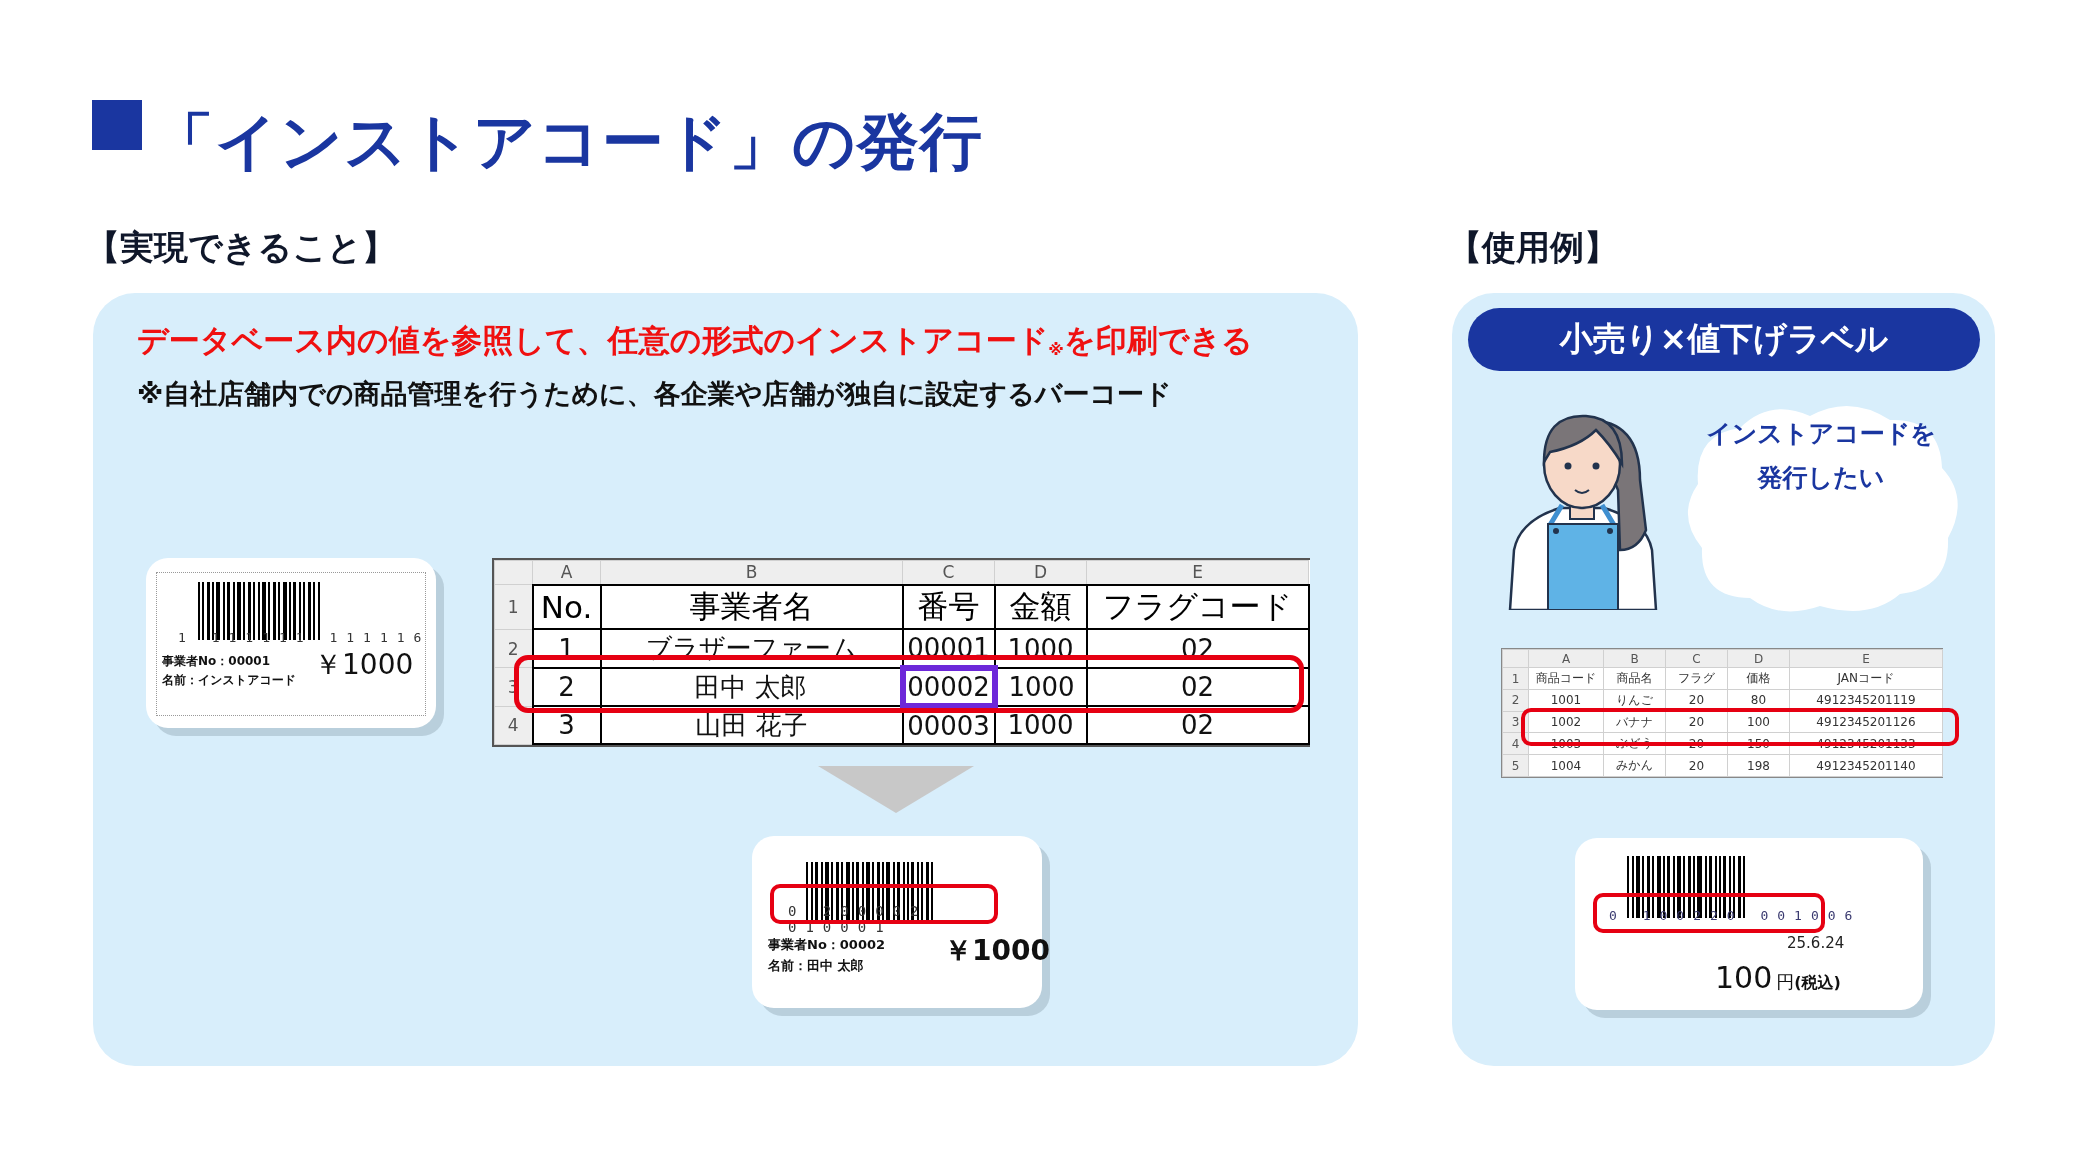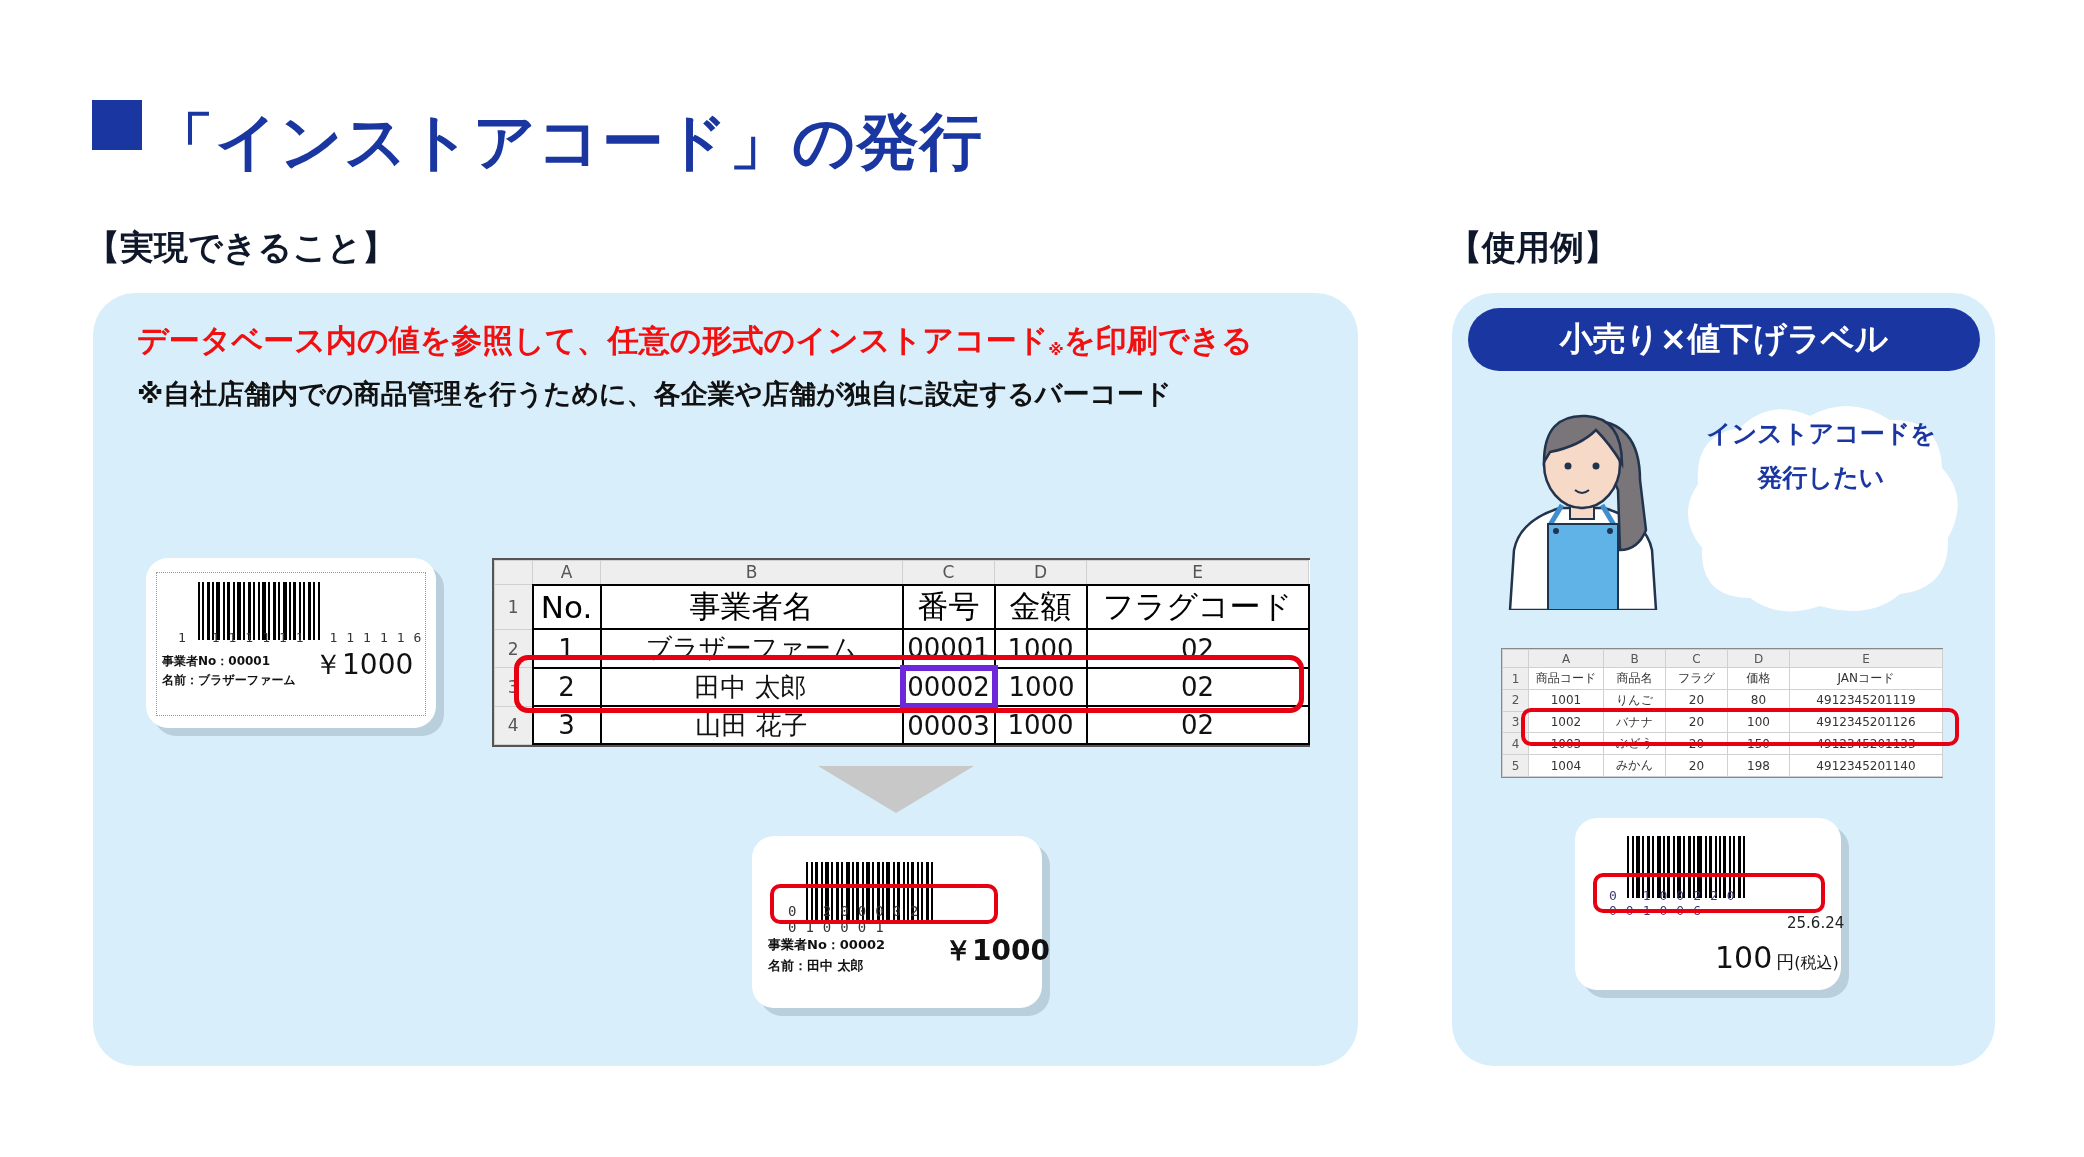--- a/index.html
+++ b/index.html
@@ -71,21 +71,21 @@
       <div class="bar" style="width:2px;margin-left:2px"></div>
       <div class="bar" style="width:3px;margin-left:2px"></div>
       <div class="bar" style="width:2px;margin-left:3px"></div>
       <div class="bar" style="width:2px;margin-left:2px"></div>
       <div class="bar" style="width:3px;margin-left:3px"></div>
       <div class="bar" style="width:2px;margin-left:2px"></div>
       <div class="bar" style="width:2px;margin-left:3px"></div>
   </div>
   <div class="abs digits" style="left:32px;top:72px;font-size:13px;">1 111111 111116</div>
   <div class="abs" style="left:16px;top:95px;font-size:12px;font-weight:bold;color:#111;">事業者No：00001</div>
-  <div class="abs" style="left:16px;top:114px;font-size:12px;font-weight:bold;color:#111;">名前：ブラザーファーム</div>
+  <div class="abs" style="left:16px;top:114px;font-size:12px;font-weight:bold;color:#111;">名前：インストアコード</div>
   <div class="abs" style="left:168px;top:88px;font-size:28px;color:#111;">￥1000</div>
 </div>
 
 <div class="abs" style="left:492px;top:558px;width:814px;height:185px;border:2px solid #555;background:#fff;">
   <table class="xl" style="width:100%;height:100%;table-layout:fixed;">
     <colgroup>
         <col style="width:38px">
         <col style="width:68px">
         <col style="width:302px">
         <col style="width:92px">
@@ -259,21 +259,21 @@
       <td>みかん</td>
       <td>20</td>
       <td>198</td>
       <td>4912345201140</td>
     </tr>
   </tbody>
     </table>
 </div>
 <div class="abs redbox" style="left:1521px;top:708px;width:430px;height:30px;border-width:4px;border-radius:10px;"></div>
 
-<div class="abs label-card" style="left:1575px;top:818px;width:266px;height:172px;">
+<div class="abs label-card" style="left:1575px;top:838px;width:348px;height:172px;">
   <div class="abs barcode" style="left:52px;top:18px;height:62px;">
     <div class="bar" style="width:2px"></div>
       <div class="bar" style="width:2px;margin-left:3px"></div>
       <div class="bar" style="width:4px;margin-left:2px"></div>
       <div class="bar" style="width:2px;margin-left:2px"></div>
       <div class="bar" style="width:3px;margin-left:3px"></div>
       <div class="bar" style="width:2px;margin-left:2px"></div>
       <div class="bar" style="width:4px;margin-left:3px"></div>
       <div class="bar" style="width:2px;margin-left:2px"></div>
       <div class="bar" style="width:3px;margin-left:2px"></div>
@@ -290,15 +290,15 @@
       <div class="bar" style="width:3px;margin-left:2px"></div>
       <div class="bar" style="width:2px;margin-left:3px"></div>
       <div class="bar" style="width:2px;margin-left:2px"></div>
       <div class="bar" style="width:3px;margin-left:3px"></div>
       <div class="bar" style="width:2px;margin-left:2px"></div>
   </div>
   <div class="abs digits" style="left:34px;top:70px;font-size:13px;color:#3a3a70;">0 100220 001006</div>
   <div class="abs redbox" style="left:18px;top:55px;width:224px;height:32px;border-width:4px;border-radius:10px;"></div>
   <div class="abs" style="left:212px;top:96px;font-size:15px;color:#222;">25.6.24</div>
   <div class="abs" style="left:140px;top:122px;color:#111;white-space:nowrap;">
-    <span style="font-size:30px;">100</span><span style="font-size:18px;margin-left:4px;">円</span><span style="font-size:16px;">(税込)</span>
+    <span style="font-size:30px;">100</span><span style="font-size:18px;margin-left:4px;">円</span><span style="font-size:16px;font-weight:bold;">(税込)</span>
   </div>
 </div>
 
 </body></html>

